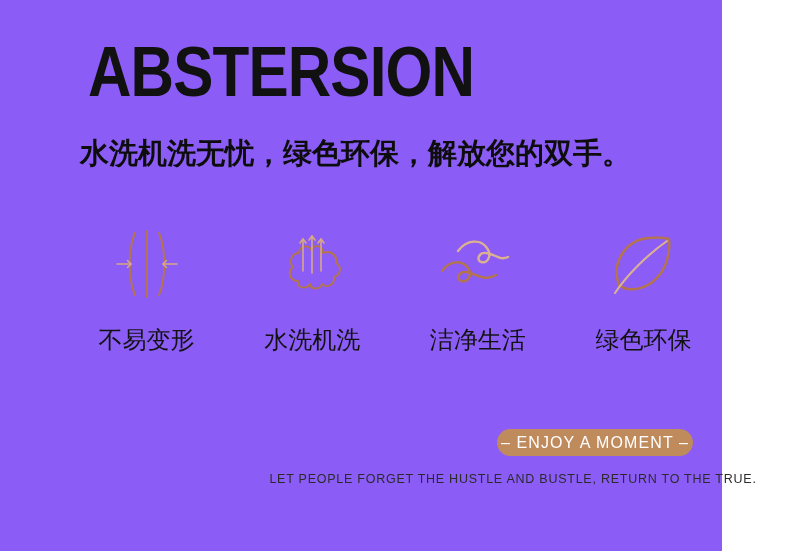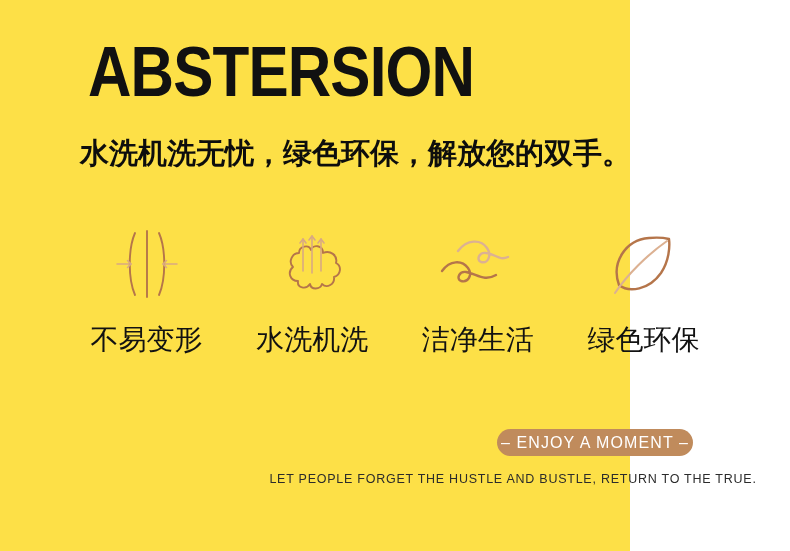--- a/index.html
+++ b/index.html
@@ -11,23 +11,23 @@
     width: 790px;
     height: 551px;
     background: #ffffff;
     font-family: "Liberation Sans", "DejaVu Sans", sans-serif;
     overflow: hidden;
     position: relative;
   }
 
   .banner {
     position: relative;
-    width: 630px;
+    width: 722px;
     height: 551px;
-    background: #fde047;
+    background: #8b5cf6;
   }
 
   
   .headline {
     position: absolute;
     left: 88px;
     top: 36px;
     font-family: "Liberation Sans", "DejaVu Sans", sans-serif;
     font-weight: 700;
     font-size: 70px;
@@ -77,21 +77,21 @@
     justify-content: center;
   }
   .feature-icon svg {
     display: block;
     overflow: visible;
   }
   .feature-label {
     margin-top: 22px;
     font-family: "DejaVu Sans", "Liberation Sans", sans-serif;
     font-weight: 500;
-    font-size: 28px;
+    font-size: 24px;
     line-height: 28px;
     color: #121212;
     white-space: nowrap;
   }
 
   
   .pill {
     position: absolute;
     left: 497px;
     top: 429px;

